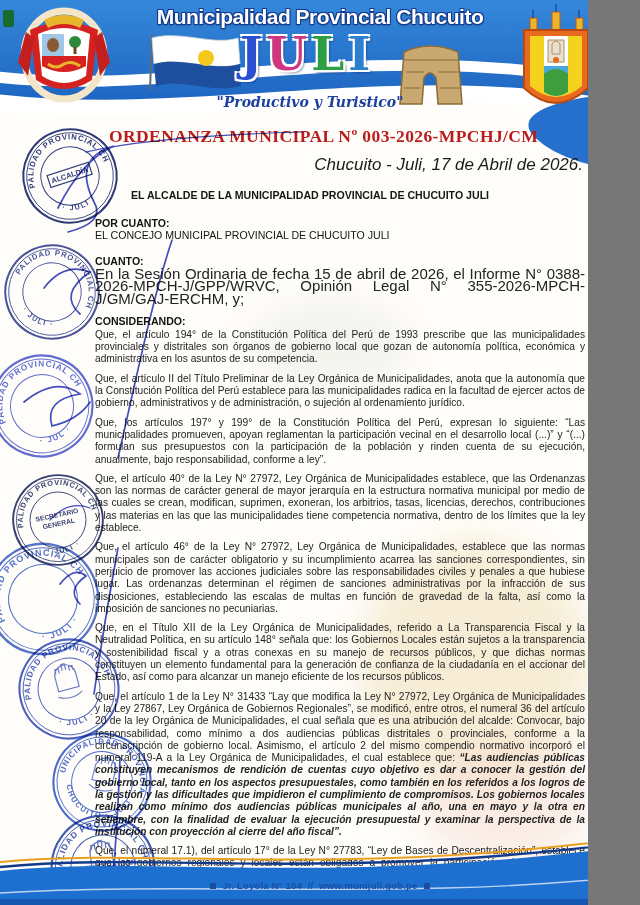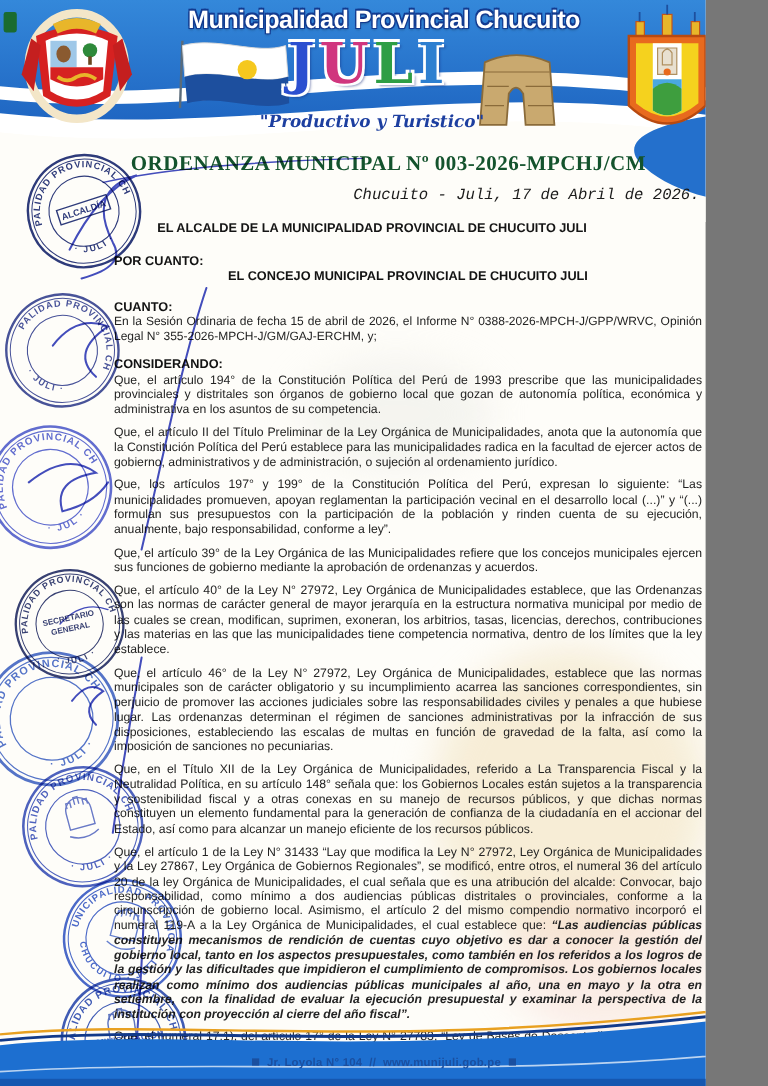--- a/index.html
+++ b/index.html
@@ -12,26 +12,26 @@
       color:#ffffff;text-shadow:-1px -1px 0 #123a8f,1px -1px 0 #123a8f,-1px 1px 0 #123a8f,1px 1px 0 #123a8f,0 2px 2px rgba(0,0,0,.25);}
   #juli-letters{position:absolute;top:30px;left:238px;width:170px;text-align:left;
       font-family:"DejaVu Serif",serif;font-weight:900;font-size:47px;line-height:1;}
   #juli-letters span{text-shadow:-2px -2px 0 #fff,2px -2px 0 #fff,-2px 2px 0 #fff,2px 2px 0 #fff,3px 3px 2px rgba(20,40,120,.45);
       display:inline-block;margin:0 2px;}
   #slogan{position:absolute;top:94px;left:100px;width:420px;text-align:center;
       font-family:"DejaVu Serif",serif;font-style:italic;font-weight:bold;font-size:14px;color:#1d3fa0;}
   
   #doc{position:absolute;left:95px;top:126px;width:490px;}
   #ord-title{font-family:"Liberation Serif",serif;font-weight:bold;font-size:17.5px;letter-spacing:.4px;
-      color:#14532d;margin:0 0 8px 14px;}
-  #dateline{text-align:right;font-style:italic;font-size:13px;color:#1b1b1b;margin:2px 2px 14px 0;font-family:Liberation Mono, monospace;}
+      color:#b91c1c;margin:0 0 8px 14px;}
+  #dateline{text-align:right;font-style:italic;font-size:17px;color:#1b1b1b;margin:2px 2px 14px 0;}
   #addressee{font-weight:bold;font-size:10.6px;margin:0 0 16px 36px;color:#151515;}
   .lbl{font-weight:bold;font-size:10.6px;color:#131313;margin:0;}
-  #council{font-weight:bold;font-size:10.6px;color:#131313;margin:0 0 14px 0;text-align:center;}
-  #visto-text{font-size:10px;line-height:12.3px;text-align:justify;margin:1px 0 10px 0;}
+  #council{font-weight:normal;font-size:10.6px;color:#131313;margin:0 0 14px 0;}
+  #visto-text{font-size:15px;line-height:12.3px;text-align:justify;margin:1px 0 10px 0;}
   .para{font-size:10.2px;line-height:12.3px;text-align:justify;margin:0 0 7px 0;}
   .para .bi{font-weight:bold;font-style:italic;margin-top:28px;}
   #considerando-paragraphs{margin-top:2px;}
   
   #stamps,#signatures{position:absolute;inset:0;pointer-events:none;}
   #stamps svg,#signatures svg{position:absolute;mix-blend-mode:multiply;}
   .wm{position:absolute;border-radius:50%;filter:blur(16px);pointer-events:none;}
   
   #footer-art{position:absolute;left:0;bottom:0;width:640px;height:70px;}
   #footer-line{position:absolute;left:0;top:880px;width:640px;text-align:center;
@@ -118,21 +118,20 @@
     <div id="addressee">EL ALCALDE DE LA MUNICIPALIDAD PROVINCIAL DE CHUCUITO JULI</div>
     <p class="lbl">POR CUANTO:</p>
     <p id="council">EL CONCEJO MUNICIPAL PROVINCIAL DE CHUCUITO JULI</p>
     <p class="lbl">CUANTO:</p>
     <p id="visto-text">En la Sesión Ordinaria de fecha 15 de abril de 2026, el Informe N° 0388-2026-MPCH-J/GPP/WRVC, Opinión Legal N° 355-2026-MPCH-J/GM/GAJ-ERCHM, y;</p>
     <p class="lbl">CONSIDERANDO:</p>
     <div id="considerando-paragraphs">
         <p class="para"><span>Que, el artículo 194° de la Constitución Política del Perú de 1993 prescribe que las municipalidades provinciales y distritales son órganos de gobierno local que gozan de autonomía política, económica y administrativa en los asuntos de su competencia.</span></p>
         <p class="para"><span>Que, el artículo II del Título Preliminar de la Ley Orgánica de Municipalidades, anota que la autonomía que la Constitución Política del Perú establece para las municipalidades radica en la facultad de ejercer actos de gobierno, administrativos y de administración, o sujeción al ordenamiento jurídico.</span></p>
         <p class="para"><span>Que, los artículos 197° y 199° de la Constitución Política del Perú, expresan lo siguiente: “Las municipalidades promueven, apoyan reglamentan la participación vecinal en el desarrollo local (...)” y “(...) formulan sus presupuestos con la participación de la población y rinden cuenta de su ejecución, anualmente, bajo responsabilidad, conforme a ley”.</span></p>
-        <p class="para"><span>Que, el artículo 39° de la Ley Orgánica de las Municipalidades refiere que los concejos municipales ejercen sus funciones de gobierno mediante la aprobación de ordenanzas y acuerdos.</span></p>
         <p class="para"><span>Que, el artículo 40° de la Ley N° 27972, Ley Orgánica de Municipalidades establece, que las Ordenanzas son las normas de carácter general de mayor jerarquía en la estructura normativa municipal por medio de las cuales se crean, modifican, suprimen, exoneran, los arbitrios, tasas, licencias, derechos, contribuciones y las materias en las que las municipalidades tiene competencia normativa, dentro de los límites que la ley establece.</span></p>
         <p class="para"><span>Que, el artículo 46° de la Ley N° 27972, Ley Orgánica de Municipalidades, establece que las normas municipales son de carácter obligatorio y su incumplimiento acarrea las sanciones correspondientes, sin perjuicio de promover las acciones judiciales sobre las responsabilidades civiles y penales a que hubiese lugar. Las ordenanzas determinan el régimen de sanciones administrativas por la infracción de sus disposiciones, estableciendo las escalas de multas en función de gravedad de la falta, así como la imposición de sanciones no pecuniarias.</span></p>
         <p class="para"><span>Que, en el Título XII de la Ley Orgánica de Municipalidades, referido a La Transparencia Fiscal y la Neutralidad Política, en su artículo 148° señala que: los Gobiernos Locales están sujetos a la transparencia y sostenibilidad fiscal y a otras conexas en su manejo de recursos públicos, y que dichas normas constituyen un elemento fundamental para la generación de confianza de la ciudadanía en el accionar del Estado, así como para alcanzar un manejo eficiente de los recursos públicos.</span></p>
         <p class="para"><span>Que, el artículo 1 de la Ley N° 31433 “Lay que modifica la Ley N° 27972, Ley Orgánica de Municipalidades y la Ley 27867, Ley Orgánica de Gobiernos Regionales”, se modificó, entre otros, el numeral 36 del artículo 20 de la ley Orgánica de Municipalidades, el cual señala que es una atribución del alcalde: Convocar, bajo responsabilidad, como mínimo a dos audiencias públicas distritales o provinciales, conforme a la circunscripción de gobierno local. Asimismo, el artículo 2 del mismo compendio normativo incorporó el numeral 119-A a la Ley Orgánica de Municipalidades, el cual establece que:</span><span class="bi"> “Las audiencias públicas constituyen mecanismos de rendición de cuentas cuyo objetivo es dar a conocer la gestión del gobierno local, tanto en los aspectos presupuestales, como también en los referidos a los logros de la gestión y las dificultades que impidieron el cumplimiento de compromisos. Los gobiernos locales realizan como mínimo dos audiencias públicas municipales al año, una en mayo y la otra en setiembre, con la finalidad de evaluar la ejecución presupuestal y examinar la perspectiva de la institución con proyección al cierre del año fiscal”.</span></p>
         <p class="para"><span>Que, el numeral 17.1), del artículo 17° de la Ley N° 27783, “Ley de Bases de Descentralización”, establece que los gobiernos regionales y locales están obligados a promover la participación ciudadana en la formulación, debate y concertación de sus planes de desarrollo y presupuestos, y en la gestión pública. Para lo cual deberán garantizar al acceso de todos los ciudadanos a la información pública, con las excepciones que señala la Ley, así como la conformación y funcionamiento de espacios y mecanismos de consulta, concertación, control, evaluación y rendición de cuentas.</span></p>
       </div>
   </div>
 
   <div id="stamps">
       <svg viewBox="0 0 120 120" width="100" height="100" style="left: 20px; top: 126px; transform: rotate(-18deg); opacity: 0.92;">

